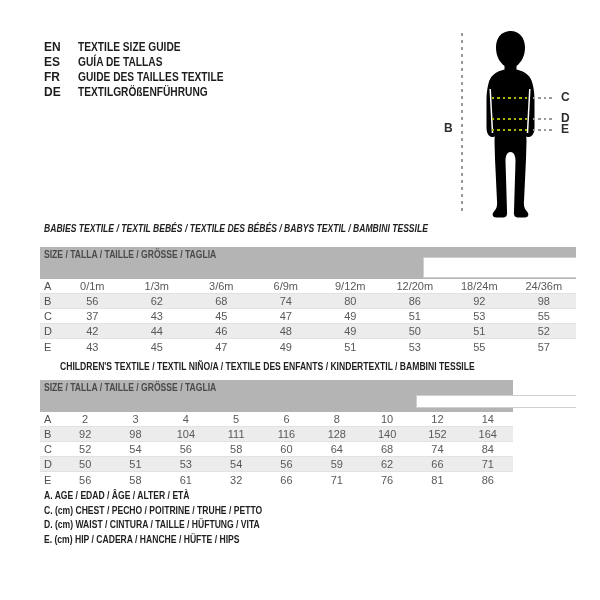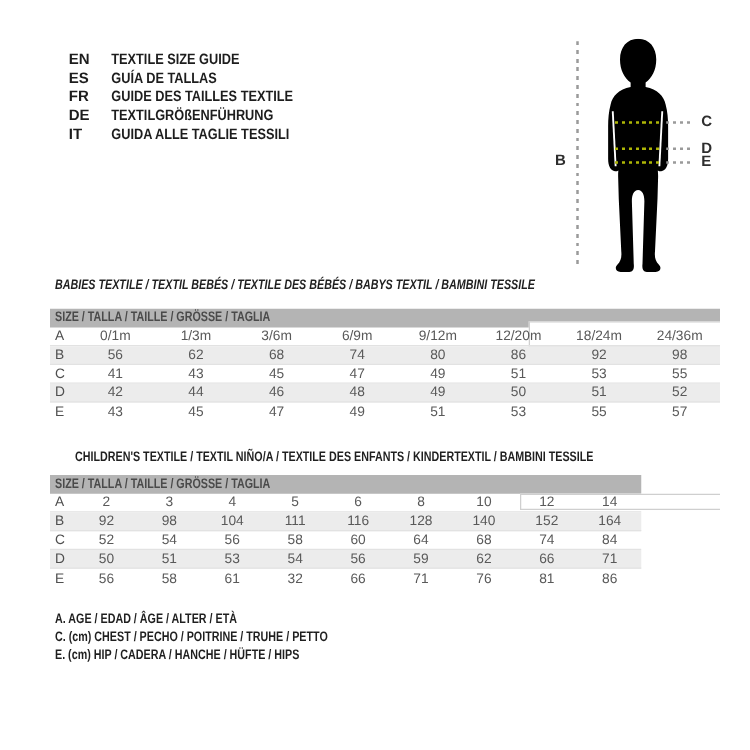--- a/index.html
+++ b/index.html
@@ -7,39 +7,39 @@
           font-family:"Liberation Sans",sans-serif;-webkit-font-smoothing:antialiased;}
   .abs{position:absolute;}
 
   
   .cx{display:inline-block;transform:scaleX(0.78);transform-origin:0 50%;white-space:nowrap;}
   .cx85{display:inline-block;transform:scaleX(0.85);transform-origin:0 50%;white-space:nowrap;}
 
   
   .lang-list{left:44px;top:39px;}
   .lang-row{display:flex;height:15px;align-items:center;}
-  .lang-code{width:34px;font-size:12px;font-weight:700;color:#1d1d1d;margin-left:11px;}
+  .lang-code{width:34px;font-size:12px;font-weight:700;color:#1d1d1d;}
   .lang-label{font-size:12px;font-weight:700;color:#1d1d1d;}
 
   
   .figure{left:440px;top:24px;width:150px;height:205px;}
   .vline{position:absolute;left:21px;top:9px;width:2px;height:182px;
          background:repeating-linear-gradient(180deg,#9a9a9a 0 3px,transparent 3px 7px);}
   .fig-label{position:absolute;font-size:12px;font-weight:700;color:#2e2e2e;line-height:14px;}
   .mline{position:absolute;height:2px;}
   .mline.body{background:repeating-linear-gradient(90deg,#aeb605 0 2.5px,transparent 2.5px 5.5px);}
   .mline.ext{background:repeating-linear-gradient(90deg,#9a9a9a 0 2.5px,transparent 2.5px 5.5px);}
   .sil{position:absolute;left:34px;top:7px;}
 
   
   .section-title{font-size:11px;font-weight:700;color:#1f1f1f;}
 
   
   .table{position:absolute;}
-  .thead{height:15px;line-height:15px;background:#b4b4b4;padding-left:4px;
+  .thead{height:32px;line-height:15px;background:#b4b4b4;padding-left:4px;
          font-size:11px;font-weight:700;color:#4a4a4a;}
   .trow{display:flex;align-items:center;height:15px;box-sizing:border-box;
         border-bottom:1px solid #e2e2e2;position:relative;}
   .trow:last-child{border-bottom:none;}
   .trow.shaded{background:#ececec;}
   .rlabel{width:16px;padding-left:4px;font-size:11px;color:#4f4f4f;}
   .cell{flex:1;text-align:center;font-size:11px;color:#595959;}
   .artifact{position:absolute;background:#fff;border:1px solid #cfcfcf;border-right:none;box-sizing:border-box;}
 
   
@@ -60,24 +60,20 @@
       <span class="lang-code">ES</span>
       <span class="lang-label cx85">GUÍA DE TALLAS</span>
     </div>
     <div class="lang-row">
       <span class="lang-code">FR</span>
       <span class="lang-label cx85">GUIDE DES TAILLES TEXTILE</span>
     </div>
     <div class="lang-row">
       <span class="lang-code">DE</span>
       <span class="lang-label cx85">TEXTILGRÖßENFÜHRUNG</span>
-    </div>
-    <div class="lang-row">
-      <span class="lang-code">IT</span>
-      <span class="lang-label cx85">GUIDA ALLE TAGLIE TESSILI</span>
     </div>
   </div>
 
   <div class="abs figure">
     <div class="vline"></div>
     <span class="fig-label" style="left:4px;top:97px;">B</span>
 
     <svg class="sil" width="72" height="190" viewBox="0 0 72 190">
       <path fill="#000" d="M36.5,0 C45.5,0 51,7 51,16.5 C51,25 47.5,31 42.5,35 L42.5,38.5
            C52,40.5 57,45.5 58.5,52.5 C60,58 60.5,64 60.5,70 L60.5,96
@@ -135,21 +131,21 @@
           <span class="cell">62</span>
           <span class="cell">68</span>
           <span class="cell">74</span>
           <span class="cell">80</span>
           <span class="cell">86</span>
           <span class="cell">92</span>
           <span class="cell">98</span>
         </div>
         <div class="trow">
           <span class="rlabel">C</span>
-          <span class="cell">41</span>
+          <span class="cell">37</span>
           <span class="cell">43</span>
           <span class="cell">45</span>
           <span class="cell">47</span>
           <span class="cell">49</span>
           <span class="cell">51</span>
           <span class="cell">53</span>
           <span class="cell">55</span>
         </div>
         <div class="trow shaded">
           <span class="rlabel">D</span>
@@ -249,17 +245,20 @@
   </div>
 
   <div class="abs legend">
     <div class="legend-line">
         <span class="cx">A. AGE / EDAD / ÂGE / ALTER / ETÀ</span>
       </div>
     <div class="legend-line">
         <span class="cx">C. (cm) CHEST / PECHO / POITRINE / TRUHE / PETTO</span>
       </div>
     <div class="legend-line">
+        <span class="cx">D. (cm) WAIST / CINTURA / TAILLE / HÜFTUNG / VITA</span>
+      </div>
+    <div class="legend-line">
         <span class="cx">E. (cm) HIP / CADERA / HANCHE / HÜFTE / HIPS</span>
       </div>
   </div>
 
 </div>
 
 </body></html>

